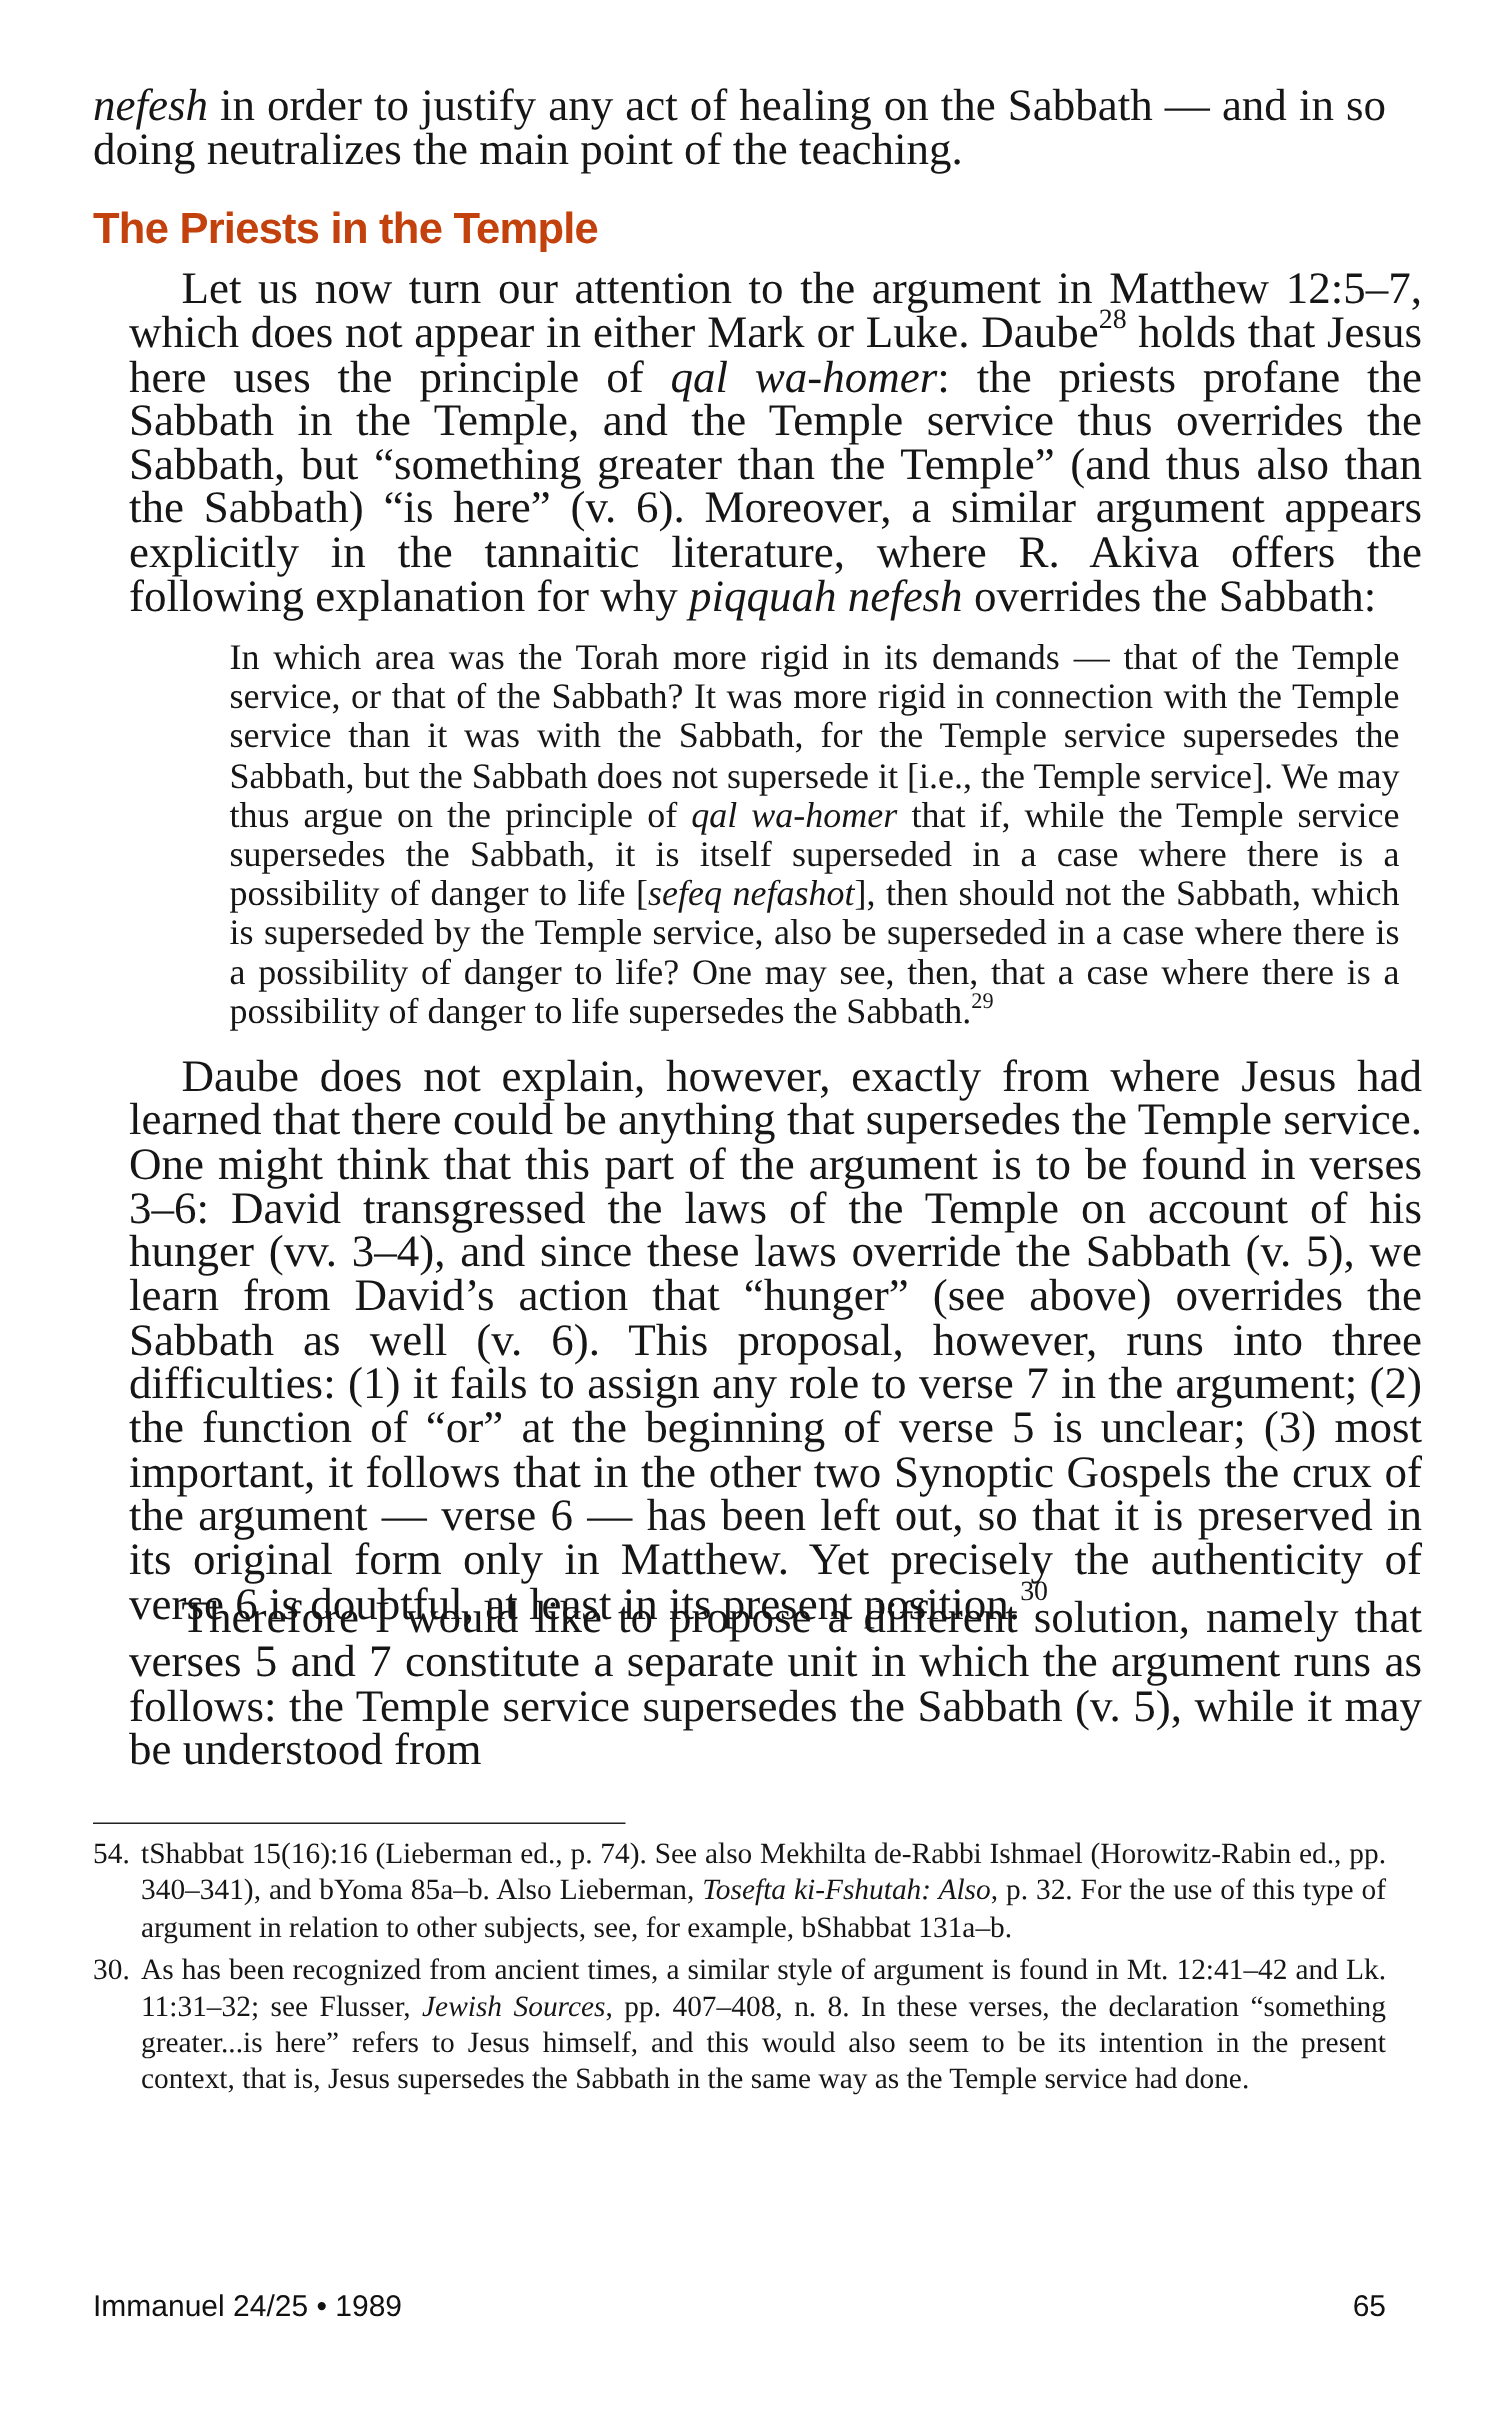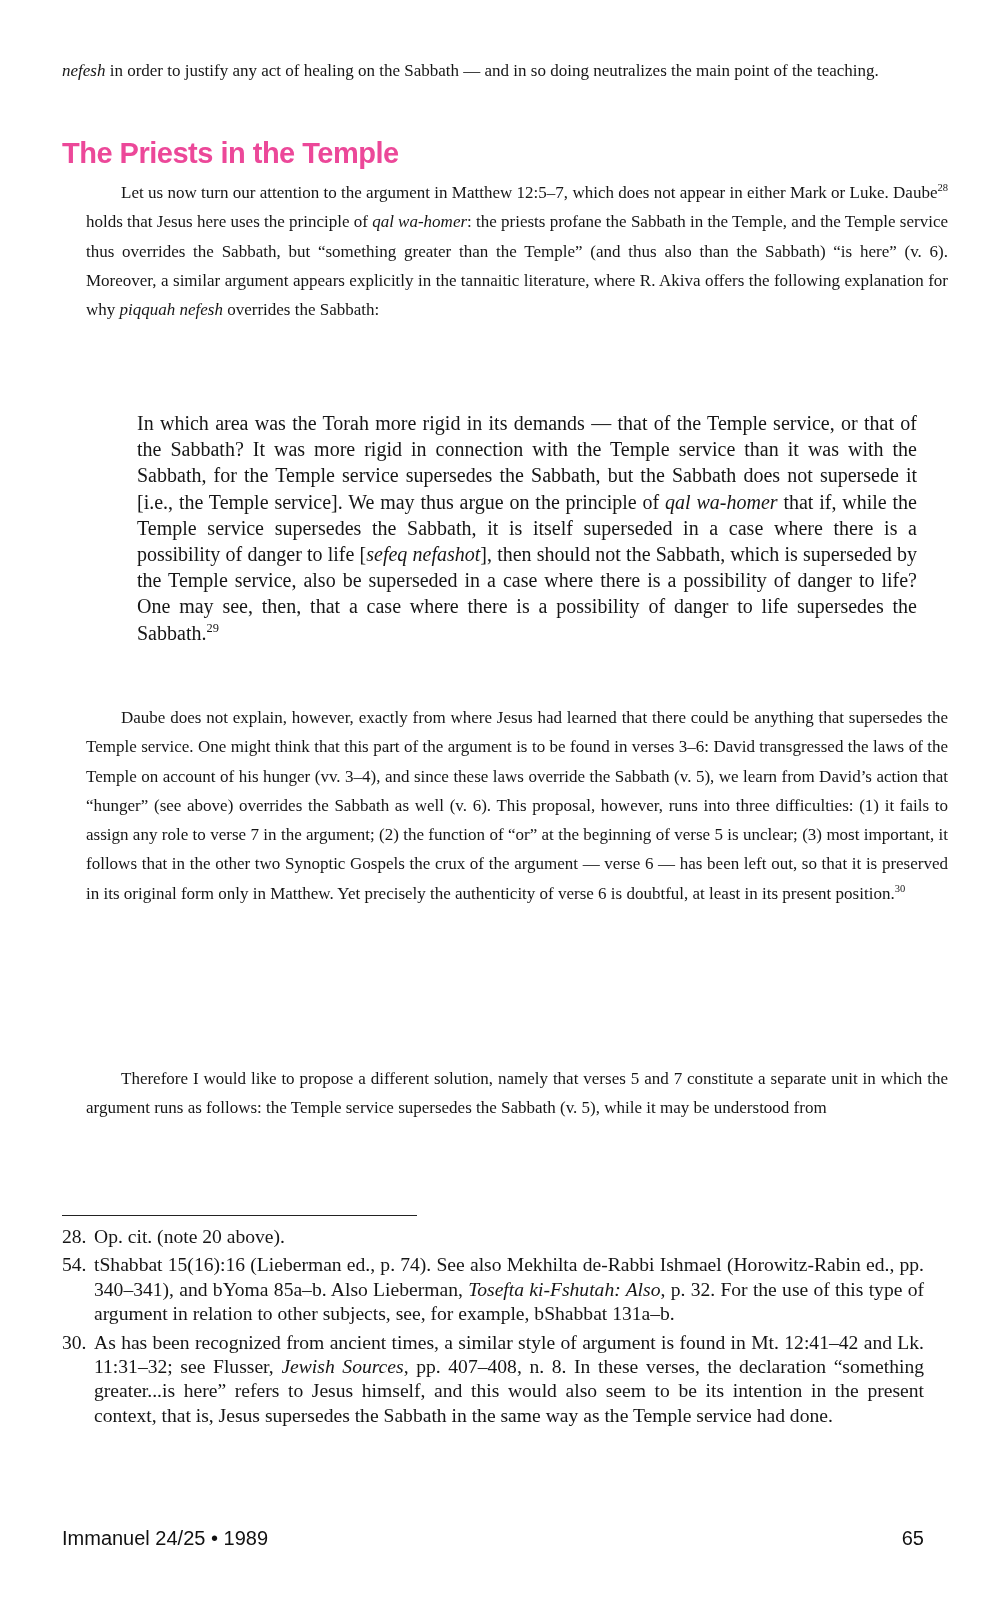--- a/index.html
+++ b/index.html
@@ -15,61 +15,61 @@
       color: #161616;
       font-family: "Liberation Serif", "DejaVu Serif", serif;
     }
     .page {
       position: absolute;
       left: 62px;
       top: 0;
       width: 862px;
     }
     .body-text {
-      font-size: 17px;
+      font-size: 30px;
       line-height: 29.3px;
       text-align: justify;
       margin: 0;
       hyphens: manual;
     }
     .first-para {
       position: absolute;
       top: 56px;
       left: 0;
       width: 862px;
     }
     .section-heading {
       position: absolute;
       top: 137px;
       left: 0;
       margin: 0;
       font-family: "Liberation Sans", "DejaVu Sans", sans-serif;
       font-weight: bold;
       font-size: 29px;
       letter-spacing: -0.5px;
-      color: #ec4899;
+      color: #c2410c;
     }
     .para-block {
       position: absolute;
       left: 0;
       width: 862px;
     }
     .indent {
       text-indent: 35px;
       margin-left: 24px;
     }
     .quote {
       position: absolute;
       top: 410px;
       left: 75px;
       width: 780px;
-      font-size: 20px;
+      font-size: 24px;
       line-height: 26.2px;
       text-align: justify;
-      margin: 0;
+      margin: 16px;
     }
     sup.fn {
       font-size: 0.62em;
       line-height: 0;
       vertical-align: 0.65em;
     }
     .rule {
       position: absolute;
       top: 1215px;
       left: 0;
@@ -123,23 +123,20 @@
   <blockquote class="quote"><span>In which area was the Torah more rigid in its demands — that of the Temple service, or that of the Sabbath? It was more rigid in connection with the Temple service than it was with the Sabbath, for the Temple ser­vice supersedes the Sabbath, but the Sabbath does not supersede it [i.e., the Temple service]. We may thus argue on the principle of </span><i>qal wa-homer</i><span> that if, while the Temple service supersedes the Sabbath, it is itself superseded in a case where there is a possibility of danger to life [</span><i>sefeq nefashot</i><span>], then should not the Sabbath, which is superseded by the Tem­ple service, also be superseded in a case where there is a possibility of danger to life? One may see, then, that a case where there is a possibility of danger to life supersedes the Sabbath.</span><sup class="fn">29</sup></blockquote>
 
   <p class="body-text para-block indent" style="top:703px;"><span>Daube does not explain, however, exactly from where Jesus had learned that there could be anything that supersedes the Temple service. One might think that this part of the argument is to be found in verses 3–6: David transgressed the laws of the Temple on account of his hunger (vv. 3–4), and since these laws override the Sabbath (v. 5), we learn from David’s action that “hunger” (see above) overrides the Sabbath as well (v. 6). This proposal, however, runs into three difficulties: (1) it fails to assign any role to verse 7 in the argument; (2) the function of “or” at the beginning of verse 5 is unclear; (3) most important, it follows that in the other two Synoptic Gospels the crux of the argument — verse 6 — has been left out, so that it is preserved in its original form only in Matthew. Yet precisely the authenticity of verse 6 is doubtful, at least in its pre­sent position.</span><sup class="fn">30</sup></p>
 
   <p class="body-text para-block indent" style="top:1064px;"><span>Therefore I would like to propose a different solution, namely that verses 5 and 7 constitute a separate unit in which the argument runs as follows: the Temple service supersedes the Sabbath (v. 5), while it may be understood from</span></p>
 
   <div class="rule"></div>
 
   <div class="footnotes">
     <p class="footnote">
-      <span class="fn-num">28.</span><span><span>Op. cit. (note 20 above).</span></span>
-    </p>
-    <p class="footnote">
       <span class="fn-num">54.</span><span><span>tShabbat 15(16):16 (Lieberman ed., p. 74). See also Mekhilta de-Rabbi Ishmael (Horowitz-Rabin ed., pp. 340–341), and bYoma 85a–b. Also Lieberman, </span><i>Tosefta ki-Fshutah: Also</i><span>, p. 32. For the use of this type of argument in relation to other sub­jects, see, for example, bShabbat 131a–b.</span></span>
     </p>
     <p class="footnote">
       <span class="fn-num">30.</span><span><span>As has been recognized from ancient times, a similar style of argument is found in Mt. 12:41–42 and Lk. 11:31–32; see Flusser, </span><i>Jewish Sources</i><span>, pp. 407–408, n. 8.  In these verses, the declaration “something greater...is here” refers to Jesus himself, and this would also seem to be its intention in the present context, that is, Jesus supersedes the Sabbath in the same way as the Temple service had done.</span></span>
     </p>
   </div>
 
   <div class="footer">
     <span>Immanuel 24/25 • 1989</span>
     <span>65</span>

